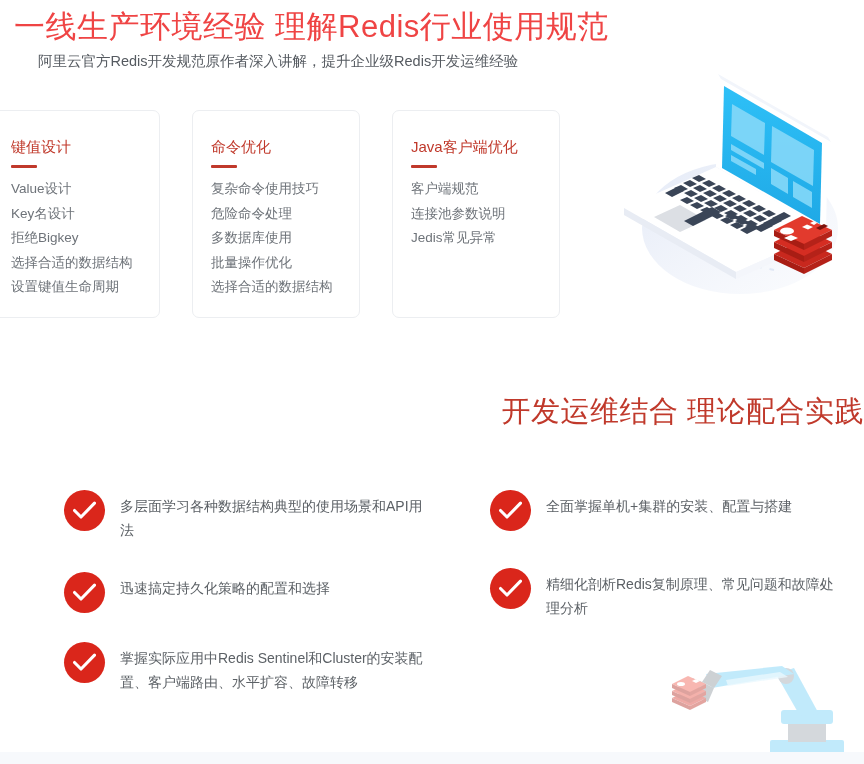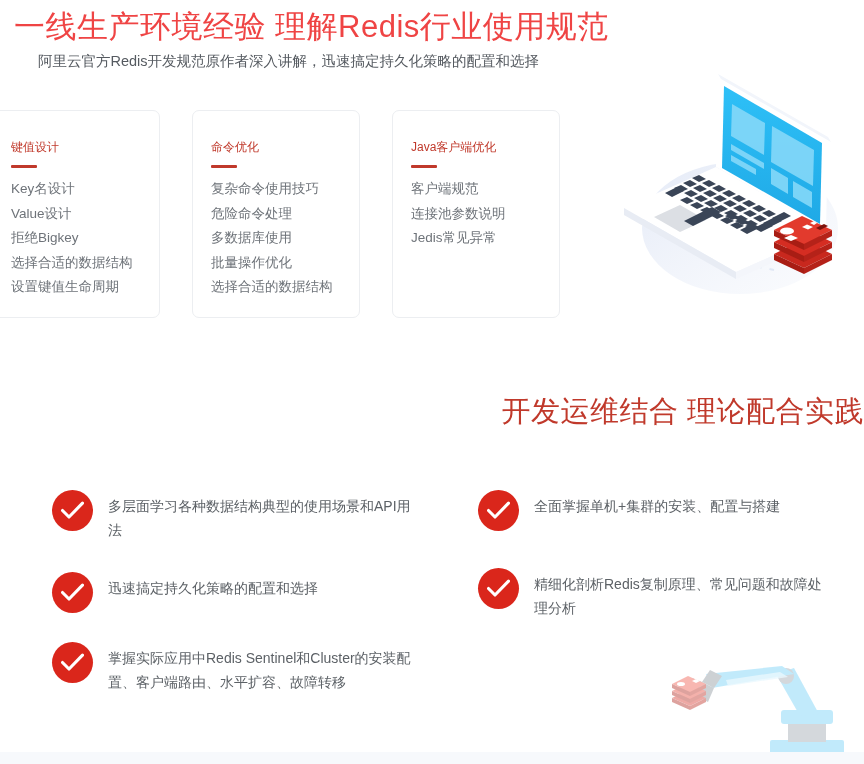--- a/index.html
+++ b/index.html
@@ -89,21 +89,21 @@
     box-sizing: border-box;
   }
   .card.c1 { left: 0px; }
   .card.c2 { left: 200px; }
   .card.c3 { left: 400px; }
 
   .card-title {
     position: absolute;
     left: 18px;
     top: 26px;
-    font-size: 12px;
+    font-size: 15px;
     line-height: 20px;
     color: #c0392b;
     white-space: nowrap;
   }
   .card-rule {
     position: absolute;
     left: 18px;
     top: 54px;
     width: 26px;
     height: 3px;
@@ -135,21 +135,21 @@
     text-align: right;
     font-size: 29px;
     line-height: 38px;
     color: #c0392b;
     letter-spacing: 0.5px;
   }
 
   
   .features {
     position: absolute;
-    left: 0;
+    left: 12px;
     top: 488px;
     width: 704px;
     height: 240px;
   }
   .feat-col {
     position: absolute;
     top: 0;
   }
   .feat-col.left  { left: 52px;  width: 380px; }
   .feat-col.right { left: 478px; width: 378px; }
@@ -186,21 +186,21 @@
     max-width: 305px;
   }
   .feat-col.right .feat-text { max-width: 300px; }
 </style>
 </head>
 <body>
 
 <div class="page">
 
   <div class="hero-title">一线生产环境经验 理解Redis行业使用规范</div>
-  <div class="hero-sub">阿里云官方Redis开发规范原作者深入讲解，迅速搞定持久化策略的配置和选择</div>
+  <div class="hero-sub">阿里云官方Redis开发规范原作者深入讲解，提升企业级Redis开发运维经验</div>
 
   <div class="illo-laptop">
     <svg viewBox="0 0 280 256" width="280" height="256" aria-hidden="true">
       <defs>
         <linearGradient id="shadowGrad" x1="0" y1="0" x2="1" y2="1">
           <stop offset="0%" stop-color="#dfe6f5" stop-opacity="0.85"></stop>
           <stop offset="100%" stop-color="#eef2fa" stop-opacity="0.25"></stop>
         </linearGradient>
         <linearGradient id="lidGrad" x1="0" y1="0" x2="0" y2="1">
           <stop offset="0%" stop-color="#2ec0f7"></stop>
@@ -299,22 +299,22 @@
       </g>
     </svg>
   </div>
 
   <div class="cards">
 
     <div class="card c1">
       <div class="card-title">键值设计</div>
       <div class="card-rule"></div>
       <ul class="card-list">
+        <li>Value设计</li>
         <li>Key名设计</li>
-        <li>Value设计</li>
         <li>拒绝Bigkey</li>
         <li>选择合适的数据结构</li>
         <li>设置键值生命周期</li>
       </ul>
     </div>
 
     <div class="card c2">
       <div class="card-title">命令优化</div>
       <div class="card-rule"></div>
       <ul class="card-list">

